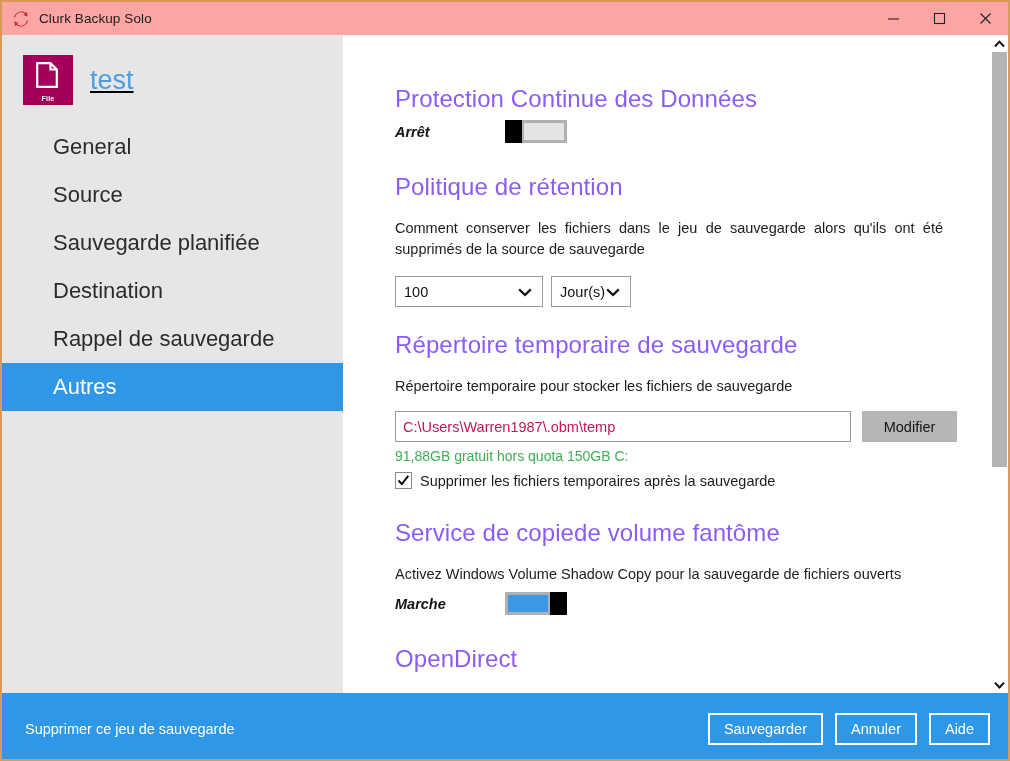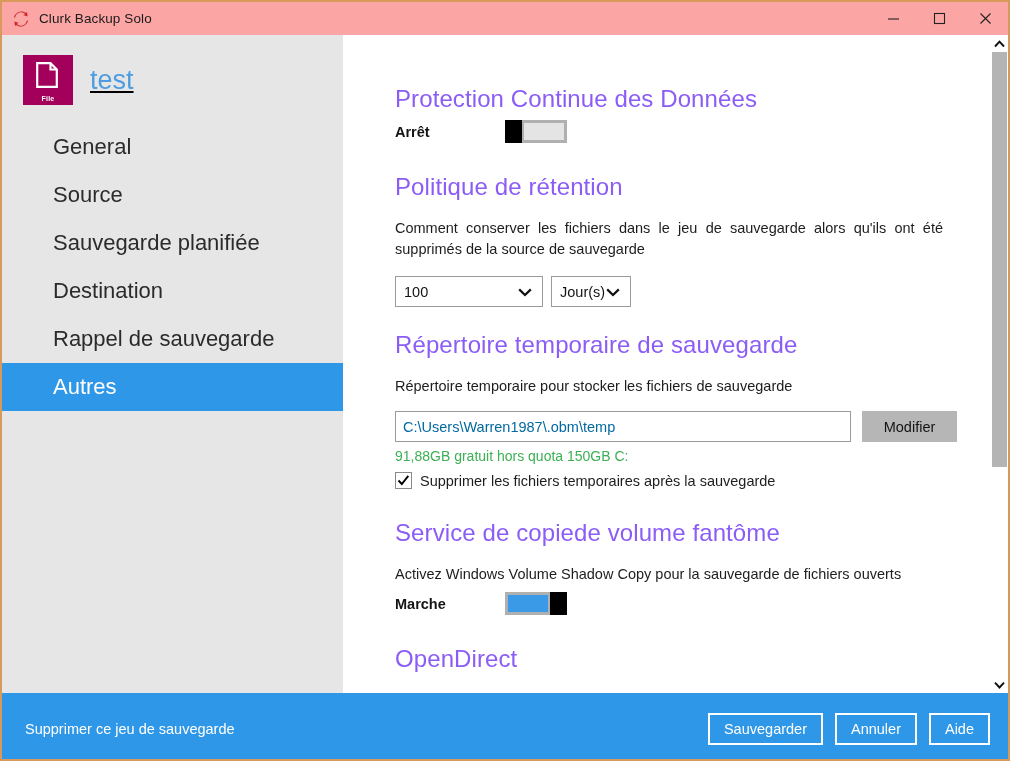--- a/index.html
+++ b/index.html
@@ -152,20 +152,21 @@
   .desc.justify {
     text-align: justify;
     max-width: 548px;
   }
 
   
   .toggle-row {
     display: flex;
     align-items: center;
     margin-top: 7px;
+    font-style: italic;
   }
   .toggle-label {
     font-size: 14.5px;
     font-weight: bold;
     color: #141414;
     width: 110px;
   }
   .switch {
     width: 62px; height: 23px;
     position: relative;
@@ -224,21 +225,21 @@
     display: flex;
     margin-top: 14px;
     align-items: stretch;
   }
   #temp-path {
     width: 456px;
     height: 31px;
     border: 1px solid #9b9b9b;
     background: #ffffff;
     font-size: 14.5px;
-    color: #0369a1;
+    color: #be185d;
     padding: 12px 7px;
     font-family: "Liberation Sans", sans-serif;
     outline: none;
   }
   #modify-btn {
     margin-left: 11px;
     width: 95px;
     height: 31px;
     background: #b6b6b6;
     border: none;

